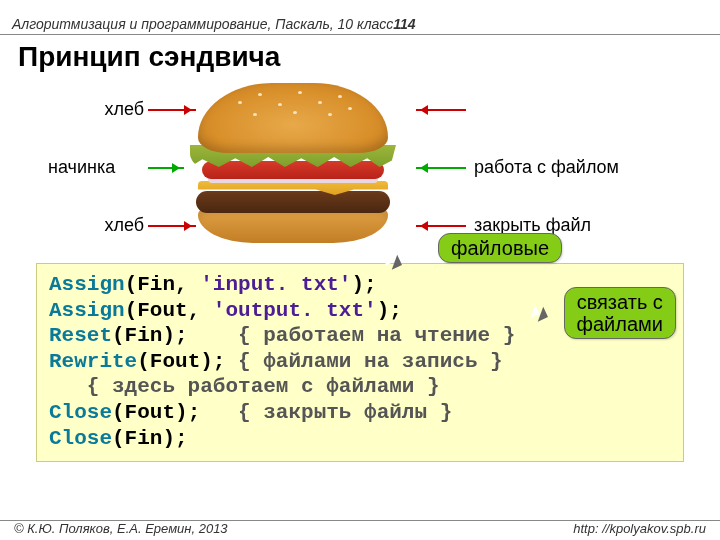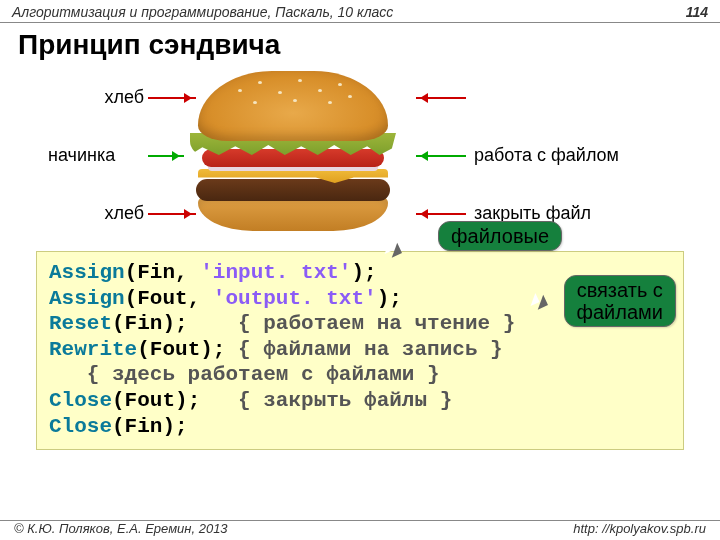--- a/index.html
+++ b/index.html
@@ -4,23 +4,22 @@
 <style>
   * { box-sizing: border-box; margin: 0; padding: 0; }
   body {
     width: 720px; height: 540px;
     font-family: Arial, sans-serif;
     background: #fff;
     position: relative;
     overflow: hidden;
   }
   .header {
-    padding: 4px 12px 2px 12px;
+    padding: 16px 12px 2px 12px;
     display: flex;
-    justify-content: space-between;
     font-style: italic;
     color: #333;
     font-size: 14px;
     border-bottom: 1px solid #888;
   }
   .title {
     font-size: 28px;
     font-weight: bold;
     padding: 6px 18px 4px 18px;
     color: #000;
@@ -83,21 +82,21 @@
   .arrow::after {
     content:''; position:absolute; right:-1px; top:-4px;
     border: 5px solid transparent;
   }
   .arr-red { background:#c00; color:#c00; }
   .arr-green { background:#0a0; color:#0a0; }
 
   .callout-wrap { position:relative; margin: 6px 18px 0 18px; }
   .callout {
     position:absolute;
-    background:#15803d;
+    background:#84cc16;
     border:1.5px solid #666;
     border-radius: 12px;
     padding: 3px 12px;
     font-size: 20px;
     line-height: 1.1;
     text-align:center;
     box-shadow: 1px 1px 2px rgba(0,0,0,0.15);
     z-index: 3;
   }
   .callout-tail {
@@ -118,21 +117,21 @@
     border: 1px solid #cccc80;
     padding: 8px 12px 10px 12px;
     font-family: "Courier New", monospace;
     font-size: 21px;
     line-height: 1.22;
     position: relative;
   }
   .codebox .line { white-space: pre; }
   .kw { font-weight: bold; color:#000; }
   .typ { font-weight: bold; color:#0a7a9a; }
-  .str { font-weight: bold; color:#8b5cf6; }
+  .str { font-weight: bold; color:#4c1d95; }
   .cmt { font-weight: bold; color:#555; }
   .fn { font-weight: bold; }
 
   .footer {
     position:absolute; left:0; right:0; bottom:4px;
     padding: 0 14px;
     display:flex; justify-content:space-between;
     font-style: italic; font-size:13px; color:#333;
     border-top:1px solid #888;
   }

